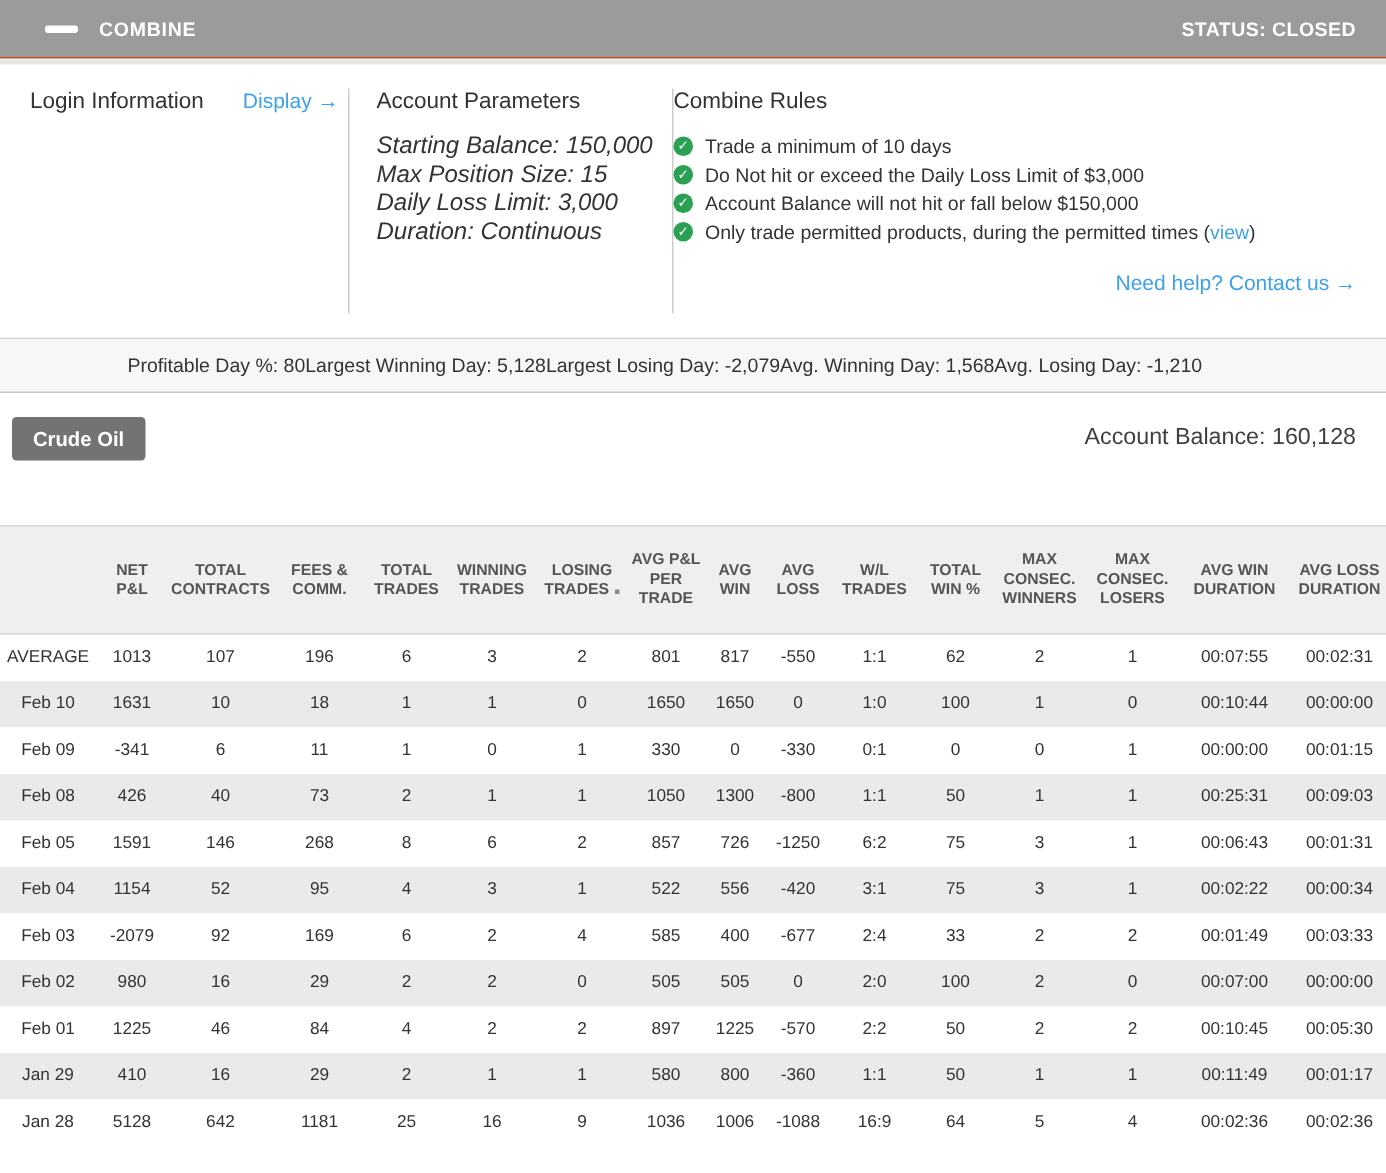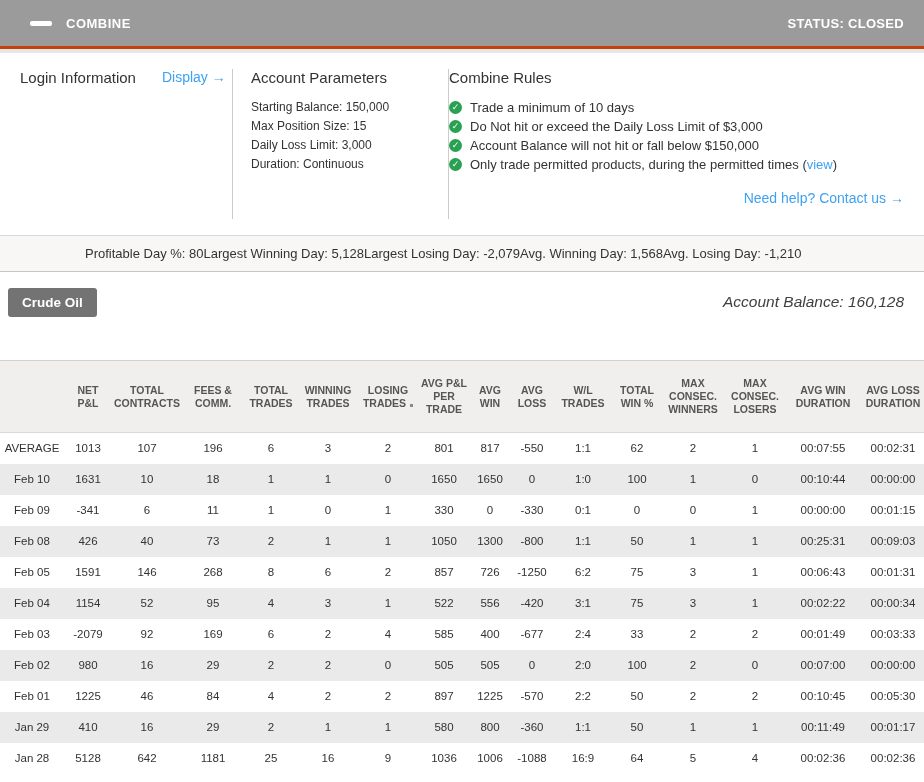--- a/index.html
+++ b/index.html
@@ -3,41 +3,41 @@
 <meta charset="utf-8">
 <style>
   * { margin:0; padding:0; box-sizing:border-box; }
   html,body { width:924px; }
   body {
     font-family:"Liberation Sans","DejaVu Sans",sans-serif;
     background:#ffffff; color:#3a3a3a; height:782px; overflow:hidden;
   }
   
   .topbar {
-    height:49px; background:#9b9b9b; display:flex; align-items:center;
+    height:39px; background:#9b9b9b; display:flex; align-items:center;
     justify-content:space-between; padding:0 20px 0 30px;
-    border-bottom:3px solid #c2410c;
+    border-bottom:1px solid #c2410c;
   }
   .topbar-left { display:flex; align-items:center; }
   .collapse-icon {
     width:22px; height:5px; background:#ffffff; border-radius:2px;
     display:inline-block; margin-right:14px; cursor:pointer;
   }
   .topbar-title { color:#fff; font-weight:bold; font-size:13px; letter-spacing:.5px; }
   .topbar-status { color:#fff; font-weight:bold; font-size:13px; letter-spacing:.3px; }
   .gap-strip { height:4px; background:#e9e7e5; }
 
   
   .info-section { display:flex; padding:16px 16px 6px 20px; }
   .info-col h2 { font-size:15px; font-weight:normal; color:#333; margin-bottom:12px; }
   .login-col { width:212px; display:flex; align-items:flex-start; }
   .login-col h2 { margin-right:26px; }
   a.link { color:#3da1f2; text-decoration:none; font-size:14px; cursor:pointer; }
   .params-col { width:216px; border-left:1px solid #cccccc; padding-left:18px; min-height:150px; }
-  .params-col .param-line { font-size:12px; line-height:19px; color:#333; }
+  .params-col .param-line { font-size:16px; line-height:19px; color:#333;font-style:italic; }
   .rules-col { flex:1; border-left:1px solid #cccccc; }
   .rule-line { display:flex; align-items:center; font-size:13px; line-height:19px; color:#333; }
   .check-icon {
     width:13px; height:13px; border-radius:50%; background:#2aa152; color:#fff;
     font-size:9px; line-height:13px; text-align:center; display:inline-block;
     margin-right:8px; flex:0 0 13px; font-weight:bold;
   }
   .help-row { text-align:right; padding:16px 4px 0 0; font-size:14px; }
 
   
@@ -51,21 +51,21 @@
   
   .account-row {
     height:60px; display:flex; align-items:center; justify-content:space-between;
     padding:0 20px 0 8px;
   }
   .product-button {
     background:#737373; color:#fff; font-weight:bold; font-size:13.5px;
     border:none; border-radius:3px; padding:7px 14px; cursor:pointer;
     font-family:inherit;
   }
-  .account-balance { font-size:15.5px; color:#3f3f3f;font-style:italic; }
+  .account-balance { font-size:15.5px; color:#3f3f3f; }
 
   
   .stats-table-wrap { margin-top:28px; }
   table { width:100%; border-collapse:collapse; table-layout:fixed; }
   thead tr { background:#f0efed; border-top:1px solid #d2d2d2; border-bottom:1px solid #d9d9d9; }
   th {
     font-size:10.5px; font-weight:bold; color:#555; text-transform:uppercase;
     text-align:center; vertical-align:middle; line-height:13px;
     padding:10px 2px; height:72px; cursor:pointer;
   }

